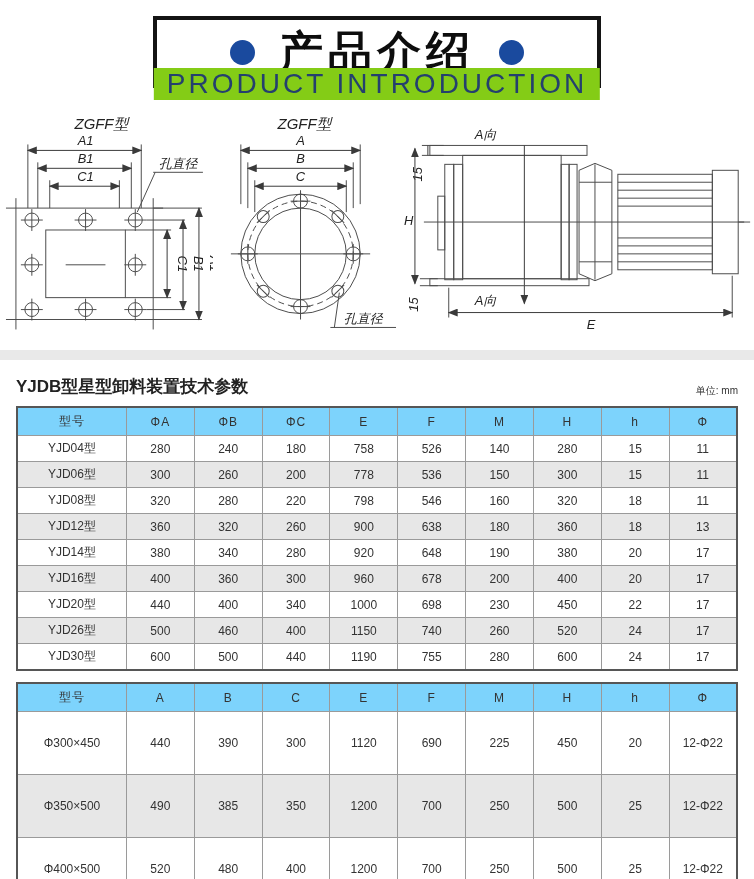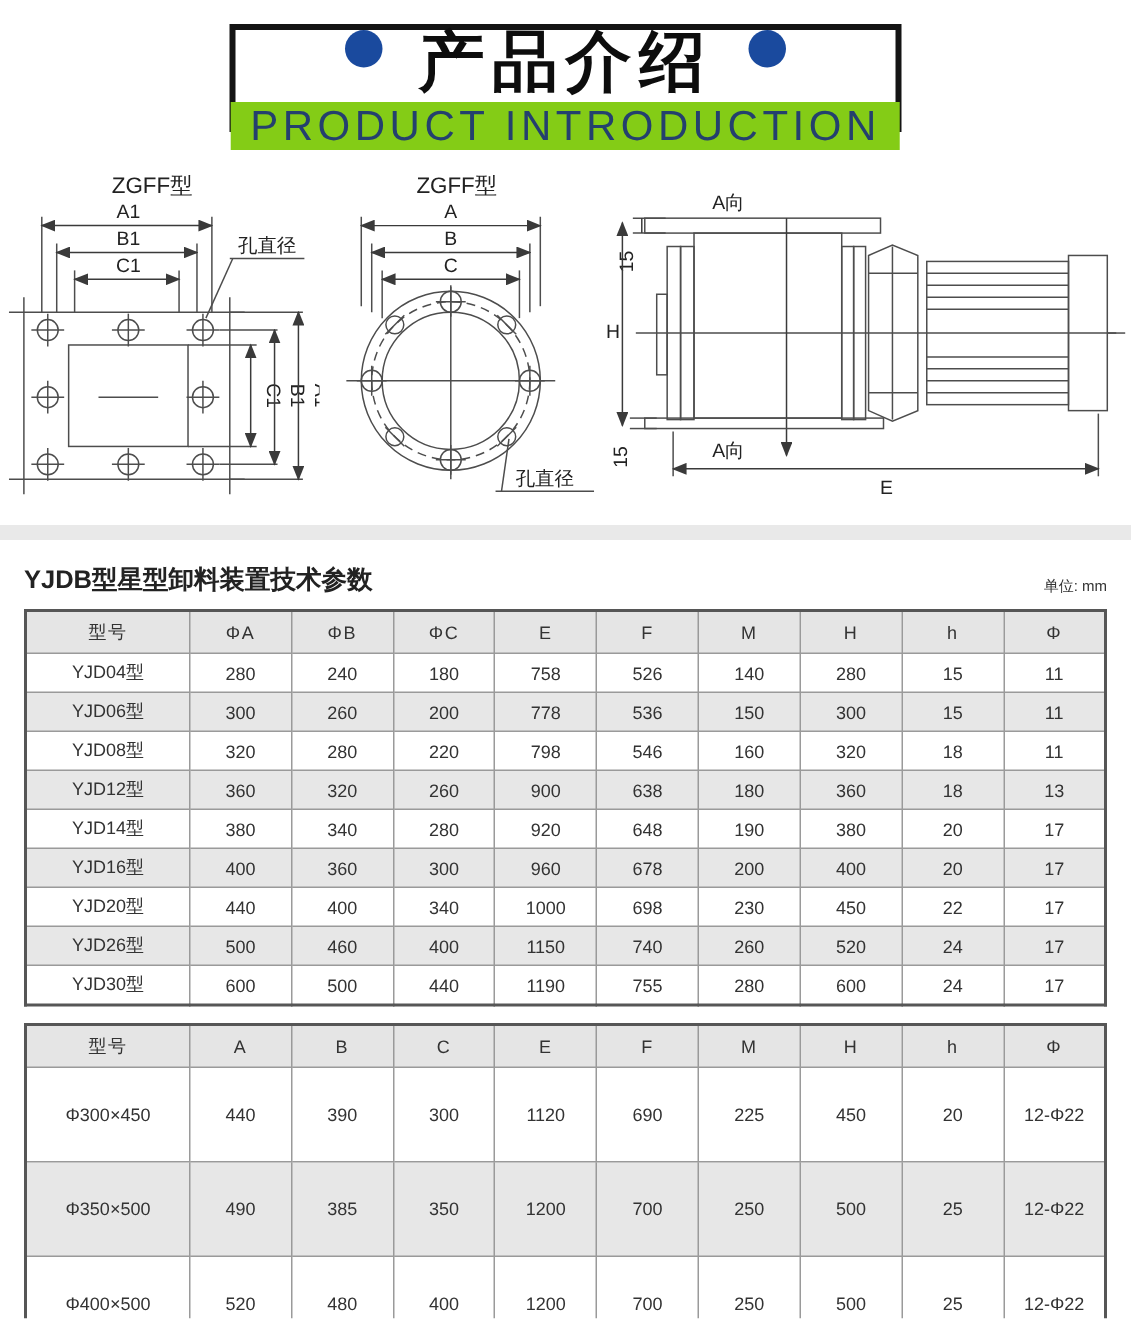--- a/index.html
+++ b/index.html
@@ -1,44 +1,44 @@
 <!DOCTYPE html>
 <html><head>
 <meta charset="utf-8">
 <style>
   html,body{margin:0;padding:0;background:#fff;}
   .page{width:754px;height:879px;background:#ffffff;position:relative;overflow:hidden;
         font-family:"Liberation Sans","DejaVu Sans",sans-serif;color:#222;}
   
   .hdr-wrap{padding-top:16px;}
   .title-box{width:440px;margin:0 auto;border:4px solid #141414;height:64px;position:relative;
-             display:flex;align-items:flex-start;justify-content:center;gap:24px;}
+             display:flex;align-items:center;justify-content:center;gap:24px;}
   .dot{width:25px;height:25px;border-radius:50%;}
   .title-cn{font-size:44px;font-weight:bold;color:#0d0d0d;letter-spacing:5px;line-height:1;}
   .title-en{position:absolute;left:50%;bottom:-16px;transform:translateX(-50%);
             background:#84cc16;padding:0 13px;font-size:28px;letter-spacing:3px;
             white-space:nowrap;font-weight:500;}
   
-  .drawings{display:flex;align-items:flex-start;margin-top:24px;padding:0 2px;}
+  .drawings{display:flex;align-items:flex-start;margin-top:24px;padding:0 2px;font-style:italic;}
   svg text{font-family:"Liberation Sans","DejaVu Sans",sans-serif;fill:#222;font-size:13px;}
   svg .ttl{font-size:15px;}
   .ln{stroke:#4d4d4d;fill:none;stroke-width:1;}
   .dim{stroke:#3a3a3a;fill:none;stroke-width:1;}
   .dash{stroke-dasharray:6 4;}
   
   .band{height:10px;background:#e9e9e9;margin-top:6px;}
   .section-head{display:flex;justify-content:space-between;align-items:flex-end;
                 padding:15px 16px 8px 16px;}
   .section-title{font-size:17px;font-weight:600;color:#222;}
   .unit{font-size:10px;color:#333;}
   
   table.params{width:722px;margin:0 auto;border-collapse:collapse;border:2px solid #565656;
                font-size:12px;color:#333;table-layout:fixed;}
   table.params th,table.params td{border:1px solid #9a9a9a;text-align:center;padding:4px 2px;}
-  table.params thead th{background:#e5e5e5;font-weight:normal;padding:5px 2px;letter-spacing:1px;}
+  table.params thead th{background:#7dd3fc;font-weight:normal;padding:5px 2px;letter-spacing:1px;}
   table.params tbody tr:nth-child(even){background:#e7e7e7;}
   table.t2{margin-top:11px;}
   table.t2 td{padding:24px 2px;}
 </style>
 </head>
 <body>
 
 <div class="page">
 
   <div class="hdr-wrap">

